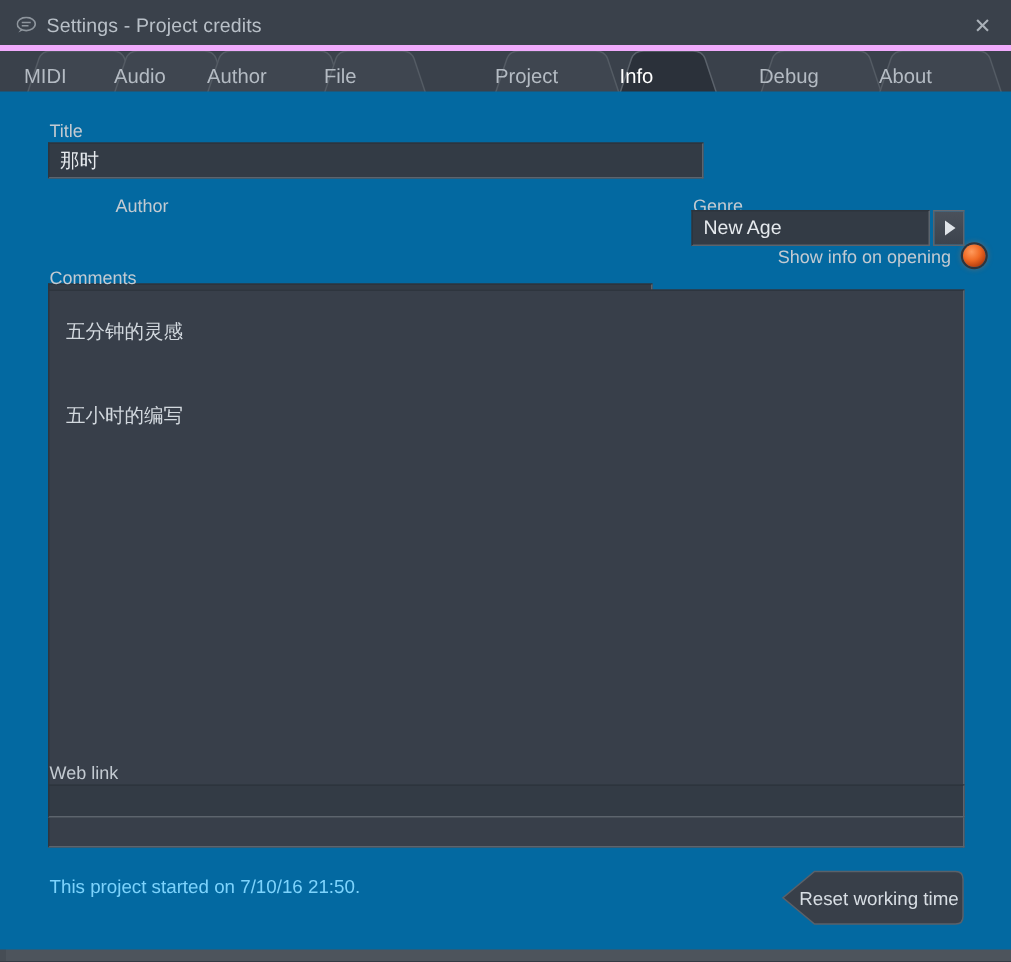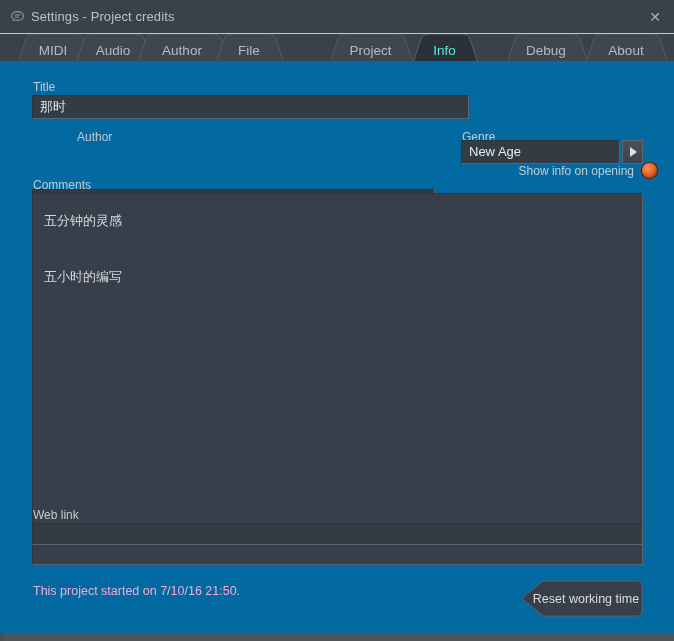--- a/index.html
+++ b/index.html
@@ -21,21 +21,21 @@
     box-sizing: border-box;
   }
 
   
   .titlebar {
     position: absolute;
     left: 0; top: 0;
     width: 674px;
     height: 34px;
     background: #3a414b;
-    border-bottom: 1px solid #f0abfc;
+    border-bottom: 4px solid #f0abfc;
     box-sizing: border-box;
   }
   .titlebar-icon {
     position: absolute;
     left: 11px; top: 11px;
     width: 13px; height: 11px;
   }
   .titlebar-text {
     position: absolute;
     left: 31px; top: 9px;
@@ -73,29 +73,28 @@
     position: absolute;
     top: 0;
     height: 35px;
     box-sizing: border-box;
     cursor: pointer;
     user-select: none;
   }
   .tab .tab-label {
     position: absolute;
     left: 0; right: 4px; top: 9px;
-    text-align: center;
     font-size: 13.5px;
     color: #b4bbc3;
     z-index: 2;
     pointer-events: none;
     white-space: nowrap;
   }
   .tab.active .tab-label {
-    color: #5eead4;
+    color: #ffffff;
   }
 
   
   .content {
     position: absolute;
     left: 0; top: 61px;
     width: 674px;
     height: 572px;
     background: #0369a1;
     box-sizing: border-box;
@@ -206,21 +205,21 @@
     border-left: 7px solid #dfe4e9;
     border-top: 5px solid transparent;
     border-bottom: 5px solid transparent;
   }
 
   
   .footer-text {
     position: absolute;
     left: 33px; top: 582px;
     font-size: 12.5px;
-    color: #f9a8d4;
+    color: #7dd3fc;
     line-height: 19px;
     user-select: none;
   }
   .footer-text div { white-space: nowrap; }
 
   .reset-btn {
     position: absolute;
     left: 521px; top: 580px;
     width: 122px; height: 37px;
     cursor: pointer;

